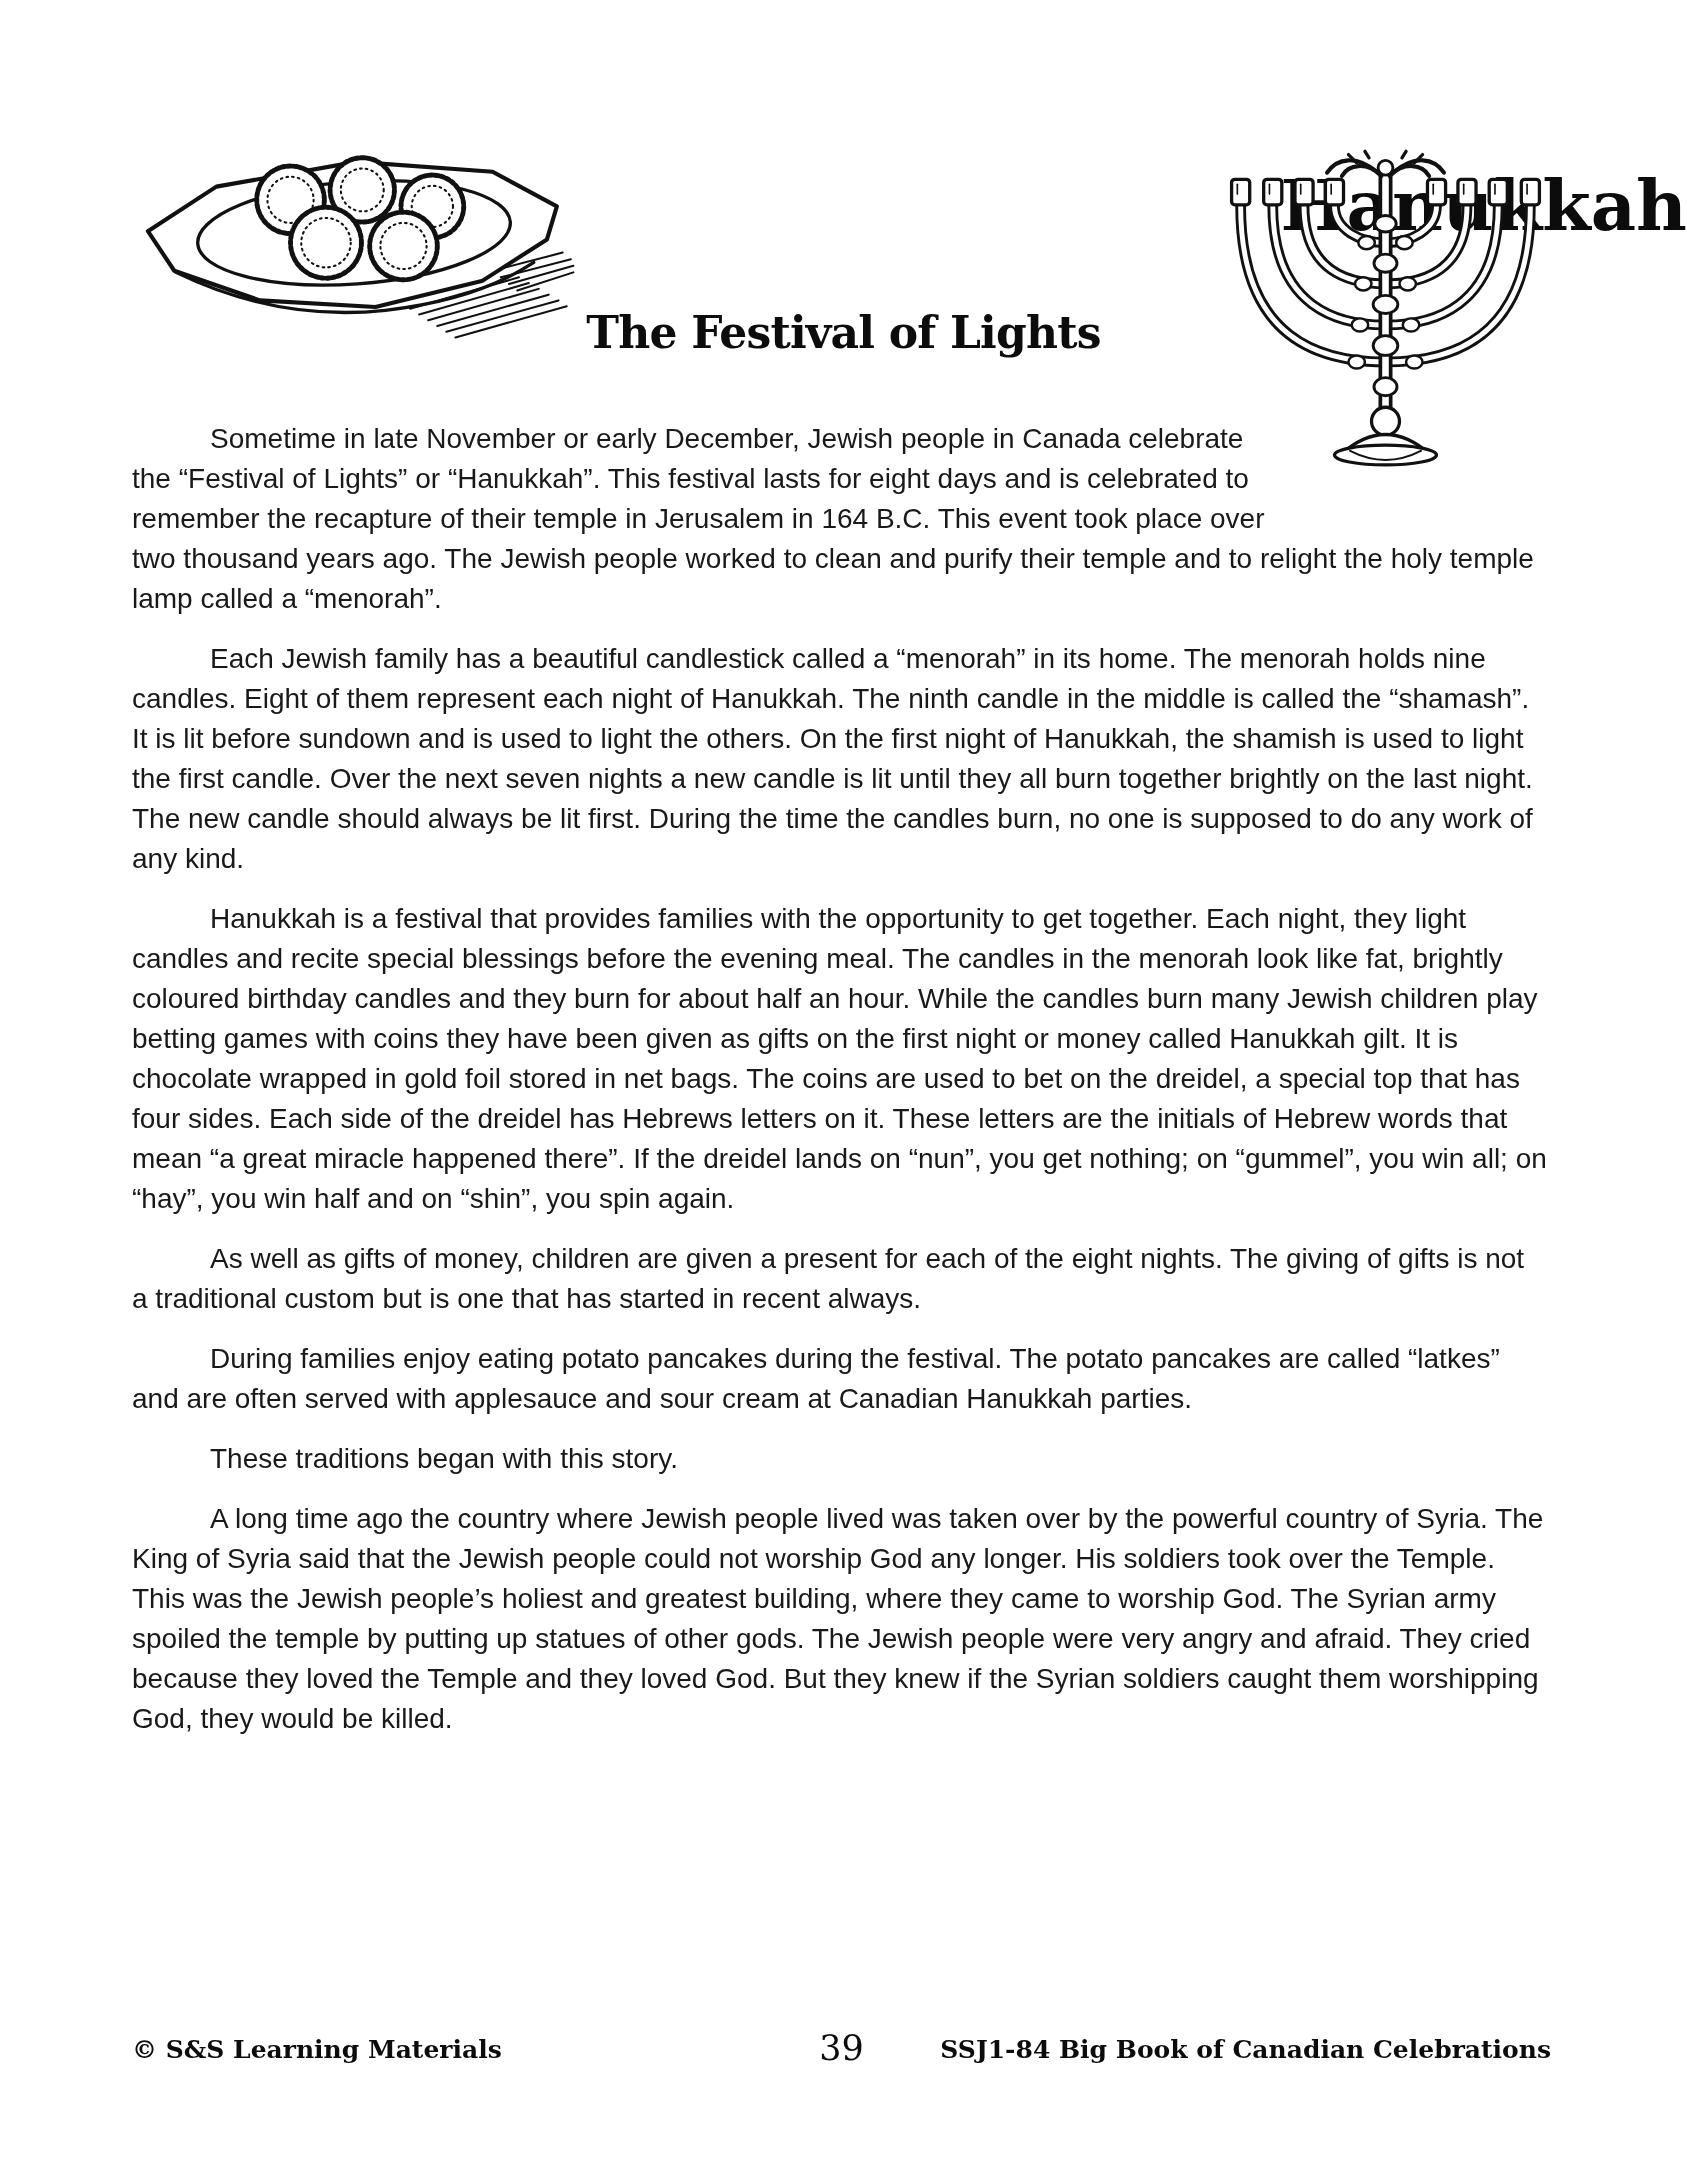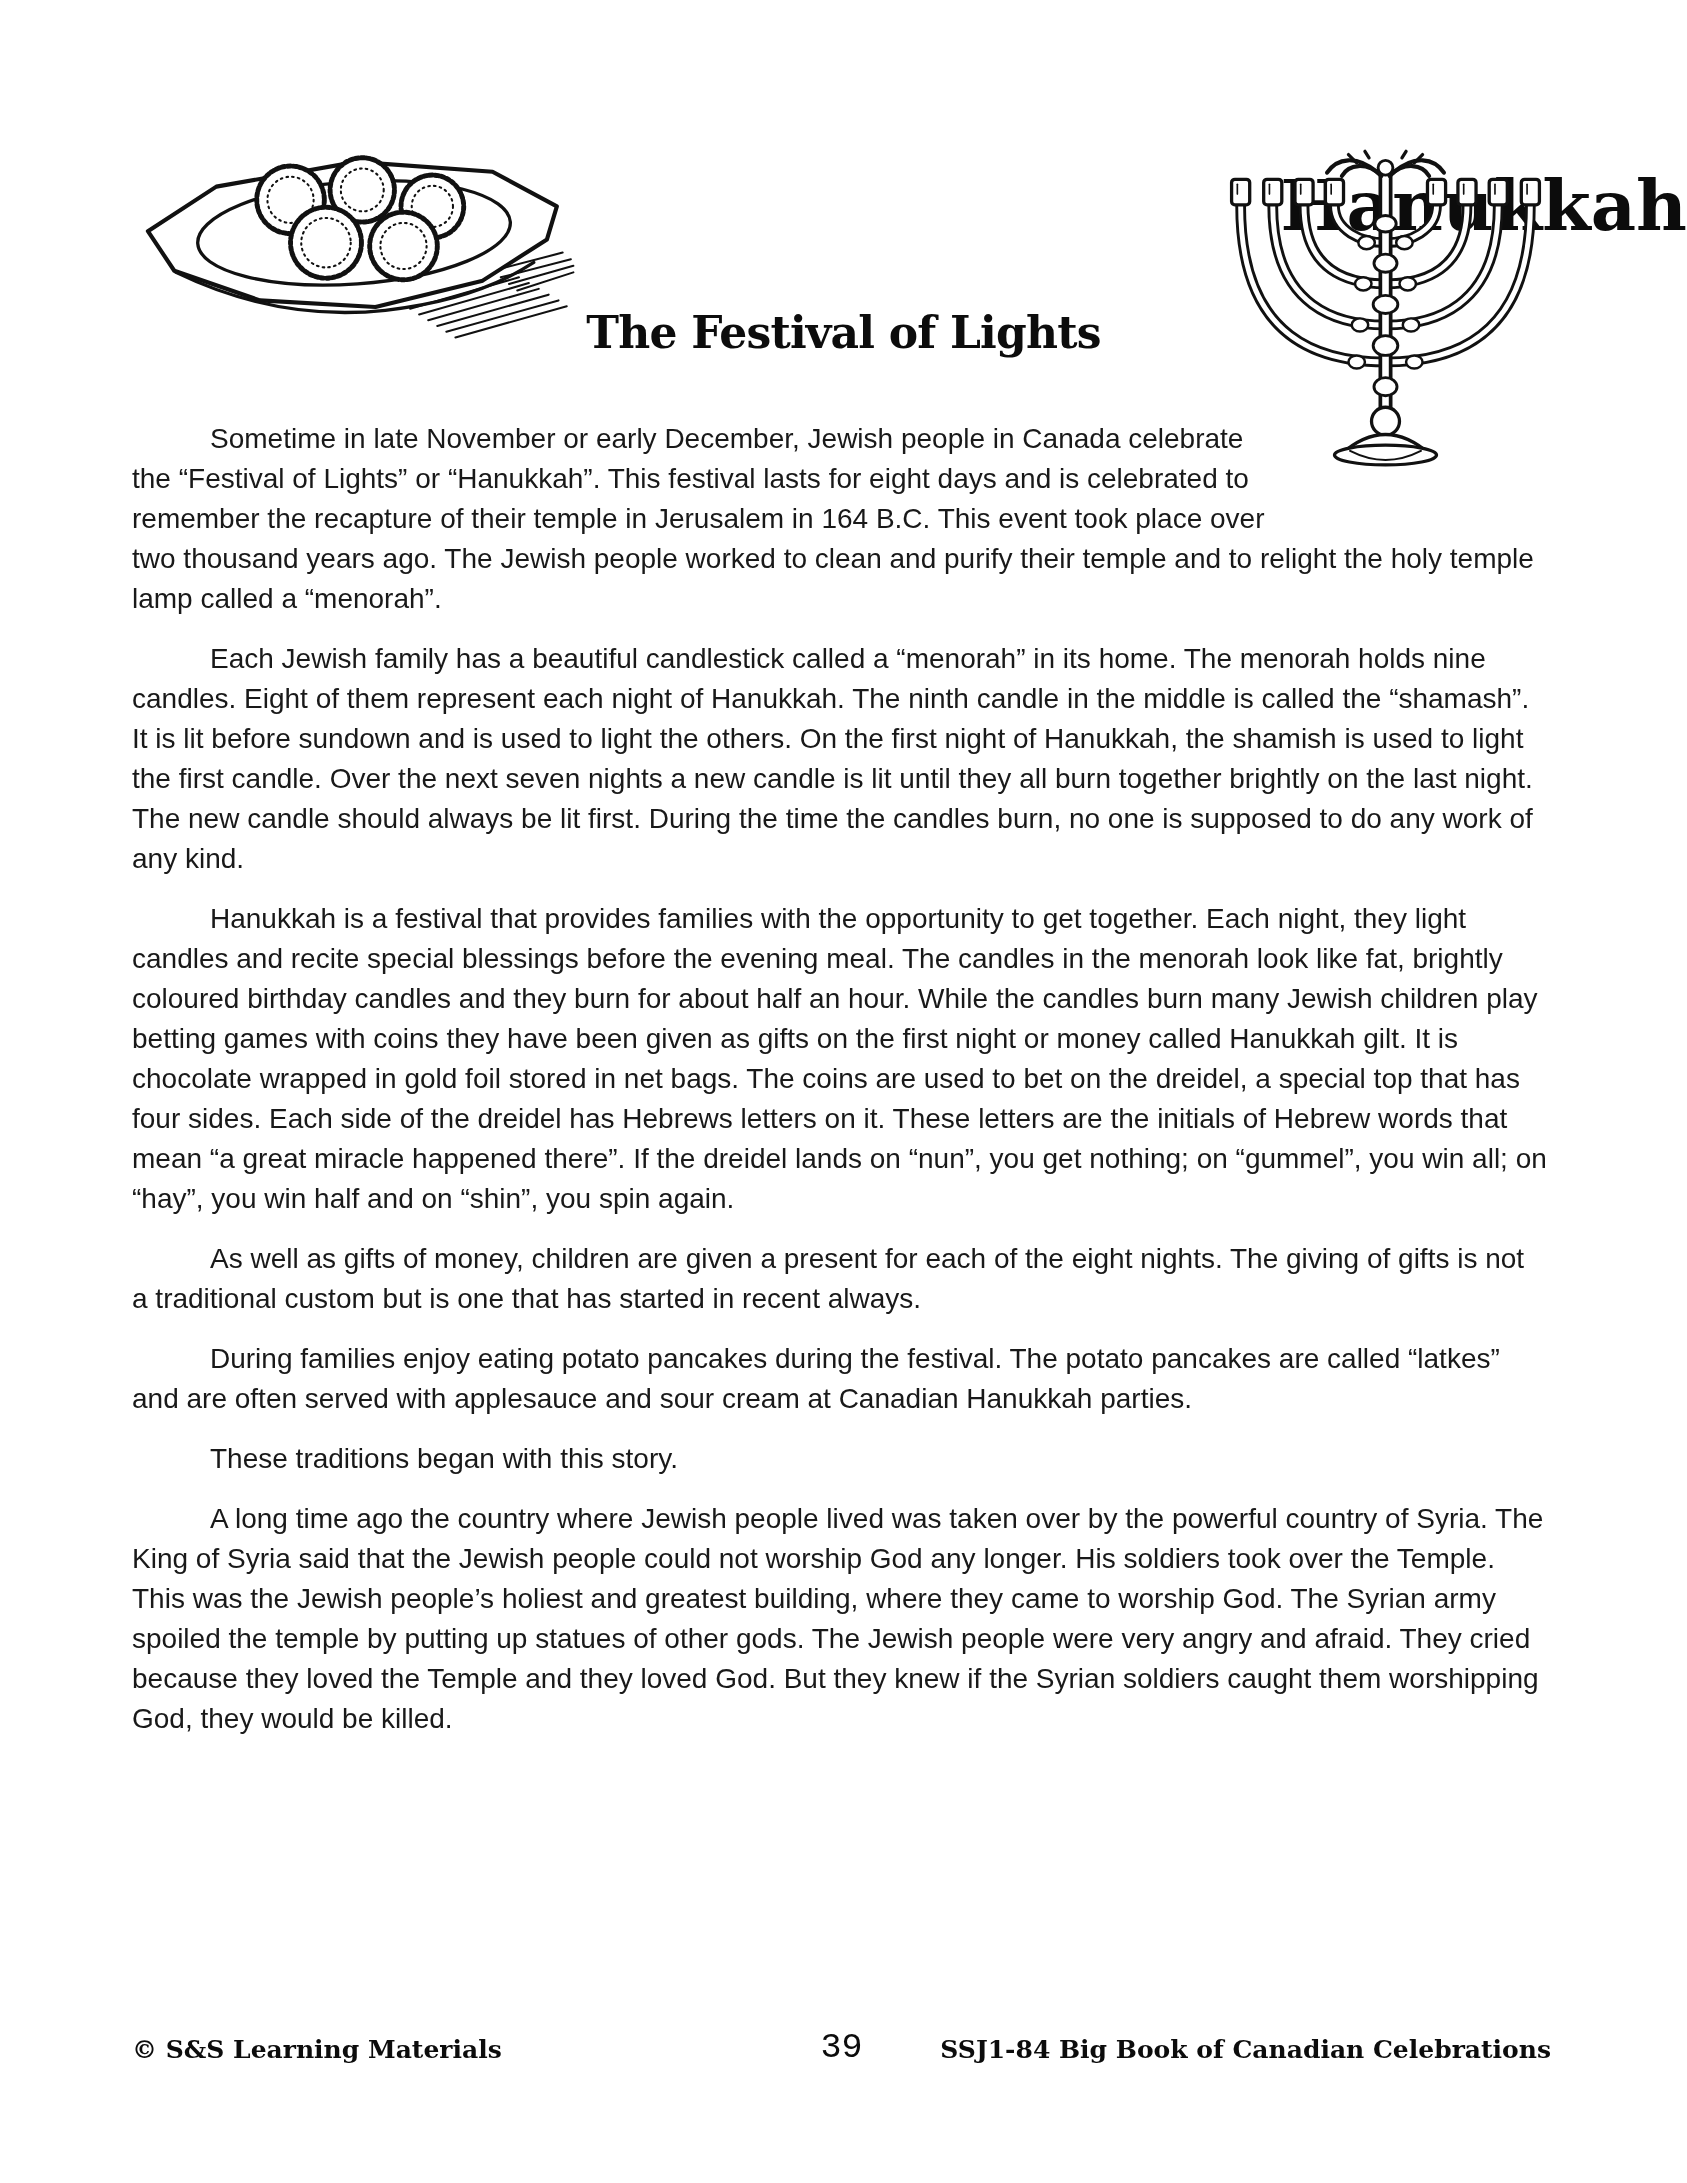--- a/index.html
+++ b/index.html
@@ -37,21 +37,21 @@
   }
 
   
   .footer{
     position:absolute;top:2028px;left:132px;width:1419px;
     font-family:"DejaVu Serif", serif;font-weight:bold;font-size:25px;color:#0c0c0c;
   }
   .footer-left{position:absolute;left:0;top:6.6px;}
   .footer-center{
     position:absolute;left:50%;transform:translateX(-50%);top:0;
-    font-weight:normal;font-size:35px;font-family:Liberation Mono, monospace;
+    font-weight:normal;font-size:35px;
   }
   .footer-right{position:absolute;right:0;top:6.6px;}
 
   svg{display:block;}
 </style>
 </head>
 <body>
 
 <div class="page">
 

